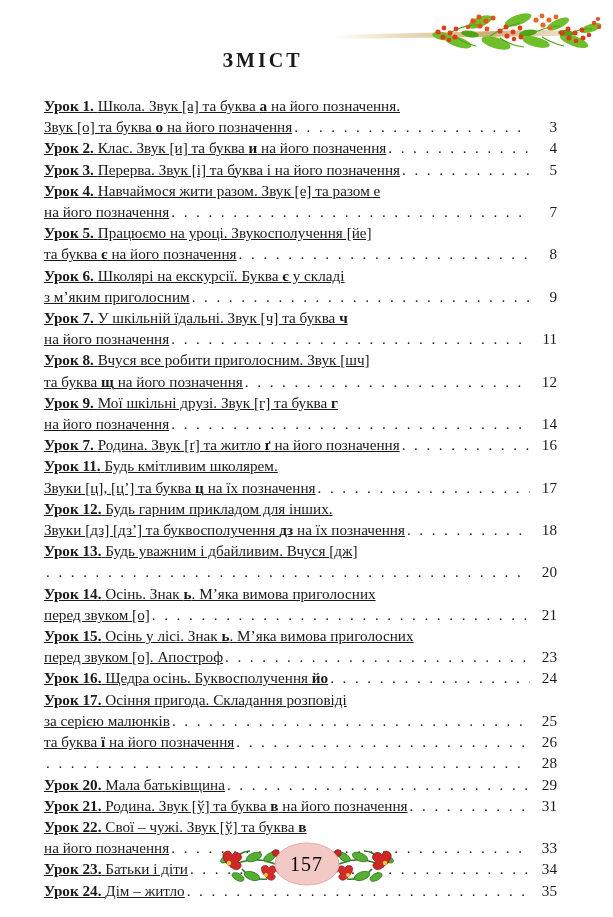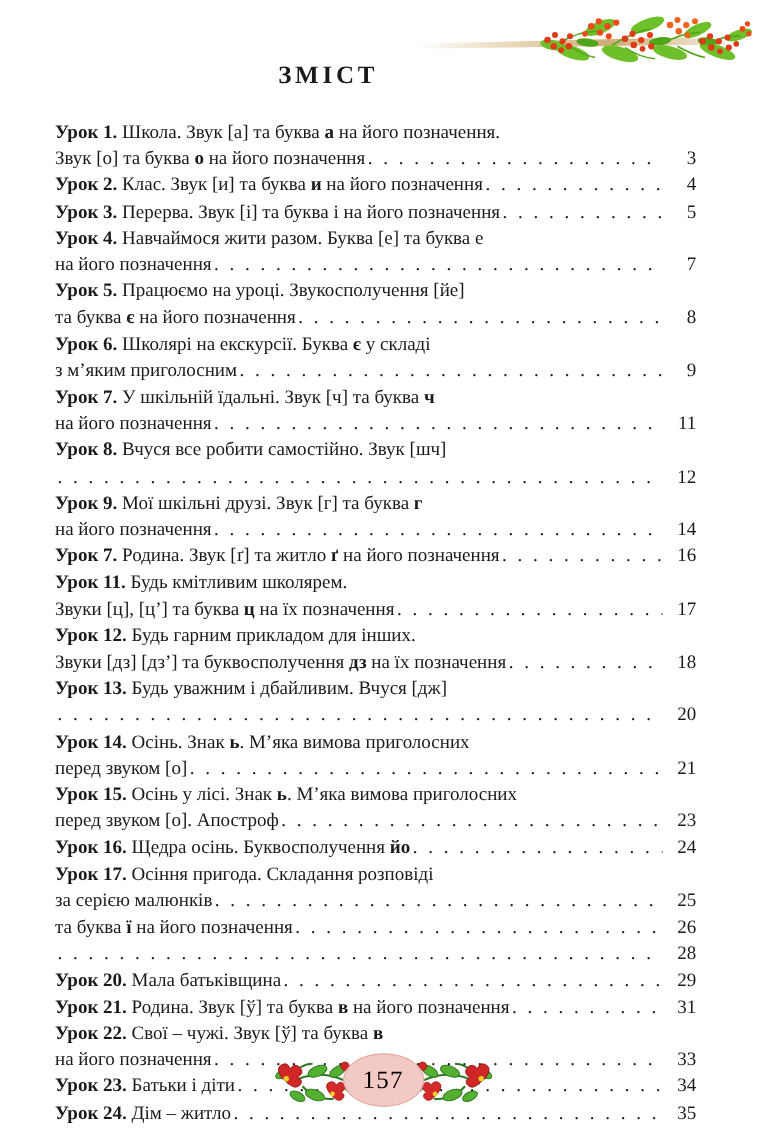--- a/index.html
+++ b/index.html
@@ -63,20 +63,21 @@
   }
   
   .toc-line.with-page {
     display: flex;
     align-items: baseline;
     width: 513px;
   }
   .line-text {
     flex: 0 0 auto;
     white-space: nowrap;
+    text-decoration: underline;
   }
   .leader {
     flex: 1 1 auto;
     overflow: hidden;
     white-space: nowrap;
     margin: 0 3px 0 2px;
     letter-spacing: 2.4px;
     font-size: 15.2px;
   }
   .page-no {
@@ -239,21 +240,21 @@
       </div>
     </div>
     <div class="toc-entry">
       <div class="toc-line with-page">
         <span class="line-text"><span class="lesson-no">Урок 3.</span> <span>Перерва. Звук [і] та буква і на його позначення</span></span>
         <span class="leader">. . . . . . . . . . . . . . . . . . . . . . . . . . . . . . . . . . . . . . . . . . . . . . . . . . . . . . . . . . .</span>
         <span class="page-no">5</span>
       </div>
     </div>
     <div class="toc-entry">
-      <div class="toc-line"><span class="line-text"><span class="lesson-no">Урок 4.</span> <span>Навчаймося жити разом. Буква [е] та буква е</span></span></div>
+      <div class="toc-line"><span class="line-text"><span class="lesson-no">Урок 4.</span> <span>Навчаймося жити разом. Звук [е] та разом е</span></span></div>
       <div class="toc-line with-page">
         <span class="line-text"><span>на його позначення</span></span>
         <span class="leader">. . . . . . . . . . . . . . . . . . . . . . . . . . . . . . . . . . . . . . . . . . . . . . . . . . . . . . . . . . .</span>
         <span class="page-no">7</span>
       </div>
     </div>
     <div class="toc-entry">
       <div class="toc-line"><span class="line-text"><span class="lesson-no">Урок 5.</span> <span>Працюємо на уроці. Звукосполучення [йе]</span></span></div>
       <div class="toc-line with-page">
         <span class="line-text"><span>та буква </span><span class="ltr-bold">є</span><span> на його позначення</span></span>
@@ -271,22 +272,23 @@
     </div>
     <div class="toc-entry">
       <div class="toc-line"><span class="line-text"><span class="lesson-no">Урок 7.</span> <span>У шкільній їдальні. Звук [ч] та буква </span><span class="ltr-bold">ч</span></span></div>
       <div class="toc-line with-page">
         <span class="line-text"><span>на його позначення</span></span>
         <span class="leader">. . . . . . . . . . . . . . . . . . . . . . . . . . . . . . . . . . . . . . . . . . . . . . . . . . . . . . . . . . .</span>
         <span class="page-no">11</span>
       </div>
     </div>
     <div class="toc-entry">
-      <div class="toc-line"><span class="line-text"><span class="lesson-no">Урок 8.</span> <span>Вчуся все робити самостійно. Звук [шч]</span></span></div>
-      <div class="toc-line with-page">
+      <div class="toc-line"><span class="line-text"><span class="lesson-no">Урок 8.</span> <span>Вчуся все робити приголосним. Звук [шч]</span></span></div>
+      <div class="toc-line with-page">
+        <span class="line-text"><span>та буква </span><span class="ltr-bold">щ</span><span> на його позначення</span></span>
         <span class="leader">. . . . . . . . . . . . . . . . . . . . . . . . . . . . . . . . . . . . . . . . . . . . . . . . . . . . . . . . . . .</span>
         <span class="page-no">12</span>
       </div>
     </div>
     <div class="toc-entry">
       <div class="toc-line"><span class="line-text"><span class="lesson-no">Урок 9.</span> <span>Мої шкільні друзі. Звук [г] та буква </span><span class="ltr-bold">г</span></span></div>
       <div class="toc-line with-page">
         <span class="line-text"><span>на його позначення</span></span>
         <span class="leader">. . . . . . . . . . . . . . . . . . . . . . . . . . . . . . . . . . . . . . . . . . . . . . . . . . . . . . . . . . .</span>
         <span class="page-no">14</span>

